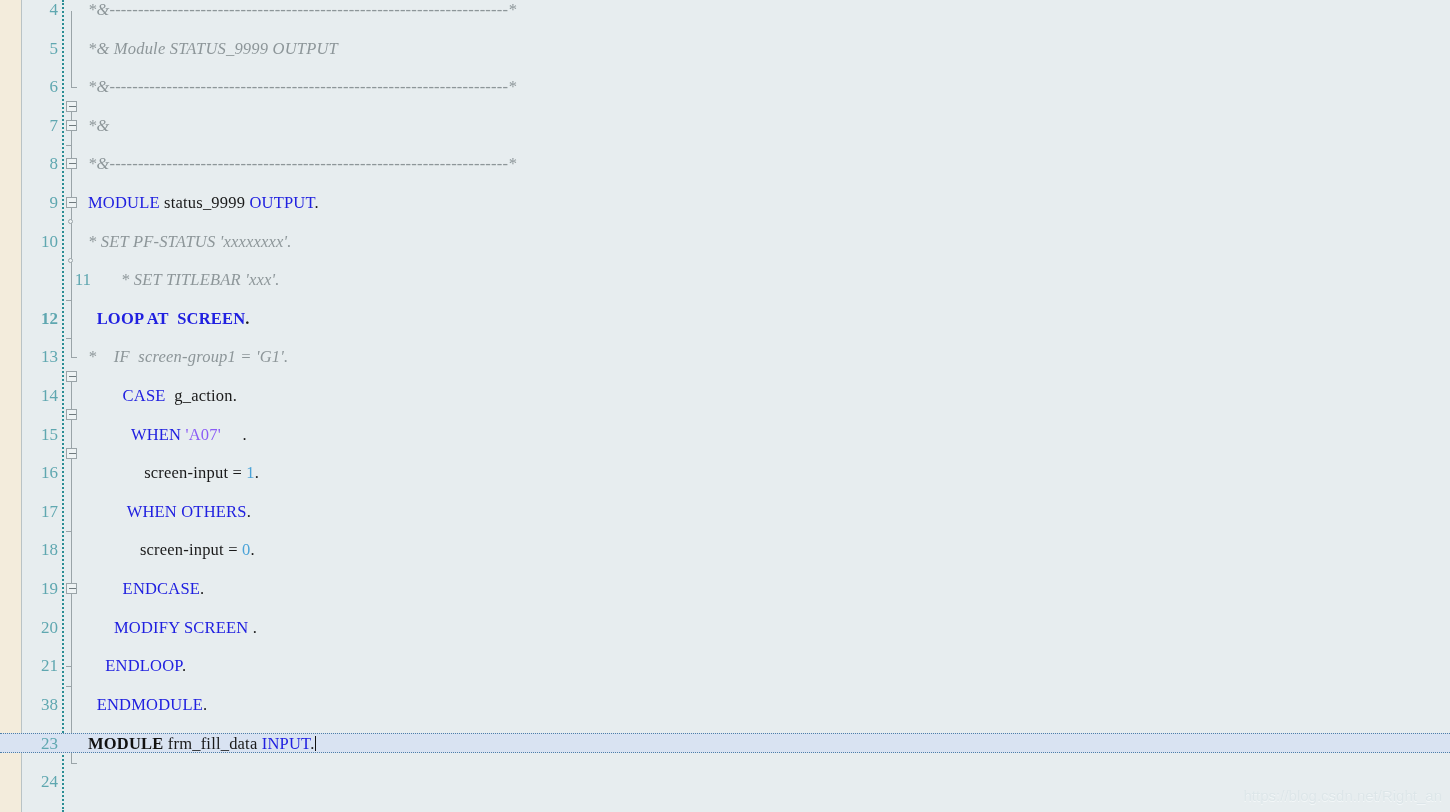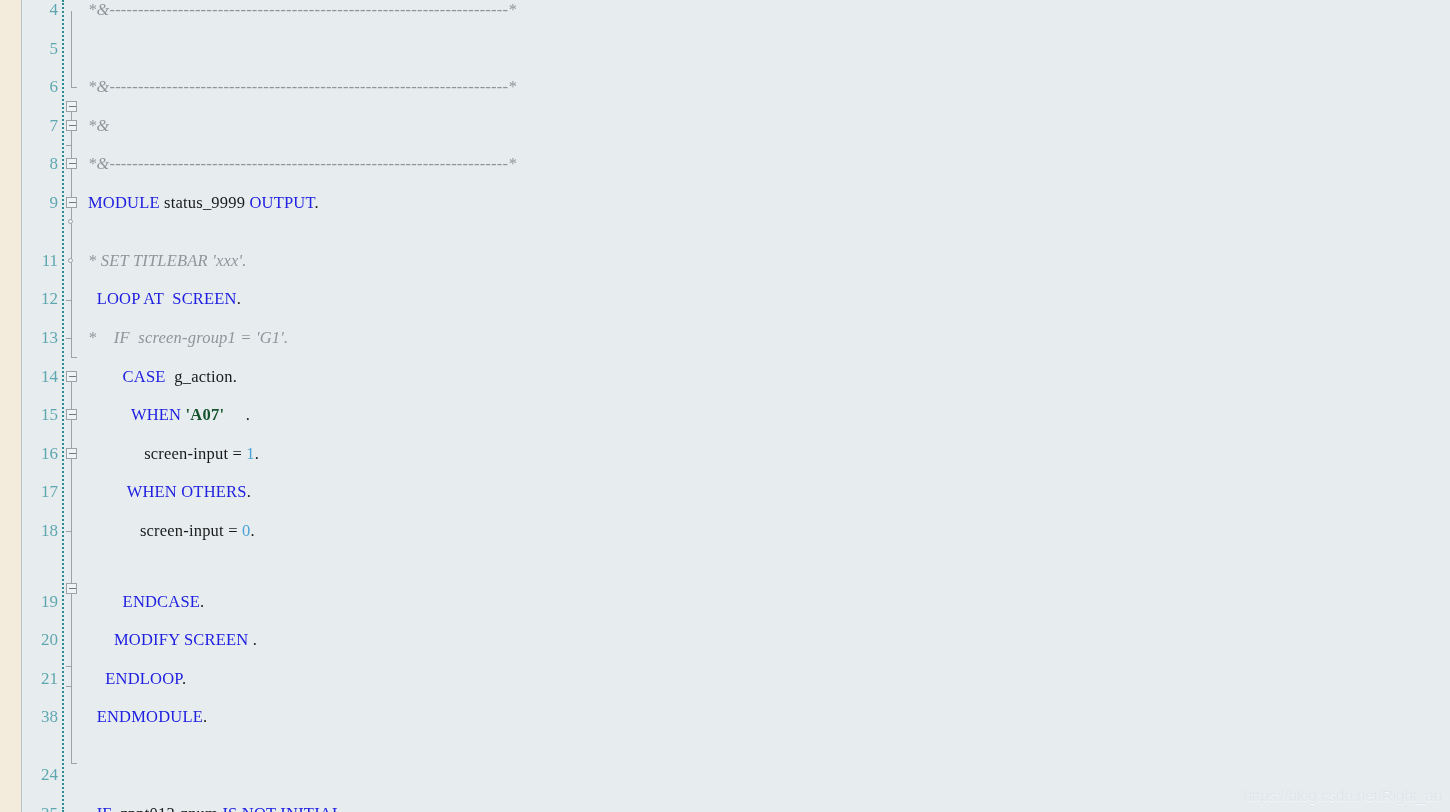--- a/index.html
+++ b/index.html
@@ -77,21 +77,21 @@
     left: 88px; top: 0;
     font-size: 16.5px;
     font-family: "Liberation Serif", "DejaVu Serif", serif;
     letter-spacing: 0.2px;
     color: #202020;
   }
 
   
   .kw   { color: #2020e0; }
   .id   { color: #1a1a1a; }
-  .str  { color: #14532d; font-weight: bold; }
+  .str  { color: #8b5cf6; }
   .num  { color: #4aa3d8; }
   .cmt  { color: #8d9699; font-style: italic; }
   .bold { font-weight: bold; color: #111; }
 
   
   .fbox {
     position: absolute;
     width: 11px; height: 11px;
     border: 1px solid #9aa4a8;
     background: #eef3f4;
@@ -180,36 +180,38 @@
       <div class="fbox" style="left: 0px; top: 447.9px;"></div>
       <div class="ftick" style="left: 0px; top: 531.1px;"></div>
       <div class="fbox" style="left: 0px; top: 583px;"></div>
       <div class="ftick" style="left: 0px; top: 666.2px;"></div>
       <div class="ftick" style="left: 0px; top: 685.5px;"></div>
       <div class="fcorner" style="left: 5px; top: 762.7px;"></div>
     </div>
 
   <div class="rows" id="rows">
       <div class="row" style="top: 0px;"><span class="ln">4</span><span class="code"><span class="cmt">*&amp;----------------------------------------------------------------------*</span></span></div>
-      <div class="row" style="top: 19.3px;"><span class="ln">5</span></div>
+      <div class="row" style="top: 19.3px;"><span class="ln">5</span><span class="code"><span class="cmt">*&amp; Module STATUS_9999 OUTPUT</span></span></div>
       <div class="row" style="top: 38.6px;"><span class="ln">6</span><span class="code"><span class="cmt">*&amp;----------------------------------------------------------------------*</span></span></div>
       <div class="row" style="top: 57.9px;"><span class="ln">7</span><span class="code"><span class="cmt">*&amp;</span></span></div>
       <div class="row" style="top: 77.2px;"><span class="ln">8</span><span class="code"><span class="cmt">*&amp;----------------------------------------------------------------------*</span></span></div>
       <div class="row" style="top: 96.5px;"><span class="ln">9</span><span class="code"><span class="kw">MODULE</span><span class="id"> status_9999 </span><span class="kw">OUTPUT</span><span class="id">.</span></span></div>
-      <div class="row" style="top: 135.1px;"><span class="ln">11</span><span class="code"><span class="cmt">* SET TITLEBAR 'xxx'.</span></span></div>
-      <div class="row" style="top: 154.4px;"><span class="ln">12</span><span class="code"><span class="id">  </span><span class="kw">LOOP AT  SCREEN</span><span class="id">.</span></span></div>
+      <div class="row" style="top: 115.8px;"><span class="ln">10</span><span class="code"><span class="cmt">* SET PF-STATUS 'xxxxxxxx'.</span></span></div>
+      <div class="row" style="top: 135.1px; margin-left: 33px;"><span class="ln">11</span><span class="code"><span class="cmt">* SET TITLEBAR 'xxx'.</span></span></div>
+      <div class="row" style="top: 154.4px; font-weight: bold;"><span class="ln">12</span><span class="code"><span class="id">  </span><span class="kw">LOOP AT  SCREEN</span><span class="id">.</span></span></div>
       <div class="row" style="top: 173.7px;"><span class="ln">13</span><span class="code"><span class="cmt">*    IF  screen-group1 = 'G1'.</span></span></div>
       <div class="row" style="top: 193px; padding-left: 32px;"><span class="ln">14</span><span class="code"><span class="id">        </span><span class="kw">CASE</span><span class="id">  g_action.</span></span></div>
       <div class="row" style="top: 212.3px; padding-left: 32px;"><span class="ln">15</span><span class="code"><span class="id">          </span><span class="kw">WHEN</span><span class="id"> </span><span class="str">'A07'</span><span class="id">     .</span></span></div>
       <div class="row" style="top: 231.6px;"><span class="ln">16</span><span class="code"><span class="id">             screen-input = </span><span class="num">1</span><span class="id">.</span></span></div>
       <div class="row" style="top: 250.9px;"><span class="ln">17</span><span class="code"><span class="id">         </span><span class="kw">WHEN OTHERS</span><span class="id">.</span></span></div>
       <div class="row" style="top: 270.2px; padding-left: 24px;"><span class="ln">18</span><span class="code"><span class="id">            screen-input = </span><span class="num">0</span><span class="id">.</span></span></div>
-      <div class="row" style="top: 289.5px; margin-top: 32px;"><span class="ln">19</span><span class="code"><span class="id">        </span><span class="kw">ENDCASE</span><span class="id">.</span></span></div>
+      <div class="row" style="top: 289.5px;"><span class="ln">19</span><span class="code"><span class="id">        </span><span class="kw">ENDCASE</span><span class="id">.</span></span></div>
       <div class="row" style="top: 308.8px;"><span class="ln">20</span><span class="code"><span class="id">      </span><span class="kw">MODIFY SCREEN</span><span class="id"> .</span></span></div>
       <div class="row" style="top: 328.1px;"><span class="ln">21</span><span class="code"><span class="id">    </span><span class="kw">ENDLOOP</span><span class="id">.</span></span></div>
       <div class="row" style="top: 347.4px;"><span class="ln">38</span><span class="code"><span class="id">  </span><span class="kw">ENDMODULE</span><span class="id">.</span></span></div>
+      <div class="row cur" style="top: 366.7px;"><span class="ln">23</span><span class="code"><span class="bold">MODULE</span><span class="id"> frm_fill_data </span><span class="kw">INPUT</span><span class="id">.</span><span class="caret"></span></span></div>
       <div class="row" style="top: 386px;"><span class="ln">24</span><span class="code"></span></div>
       <div class="row" style="top: 405.3px;"><span class="ln">25</span><span class="code"><span class="id">  </span><span class="kw">IF</span><span class="id">  zppt013-znum </span><span class="kw">IS NOT INITIAL</span><span class="id"> .</span></span></div>
     </div>
 
   <div class="watermark">https://blog.csdn.net/Right_an</div>
 
 </div>
 
 </body></html>

